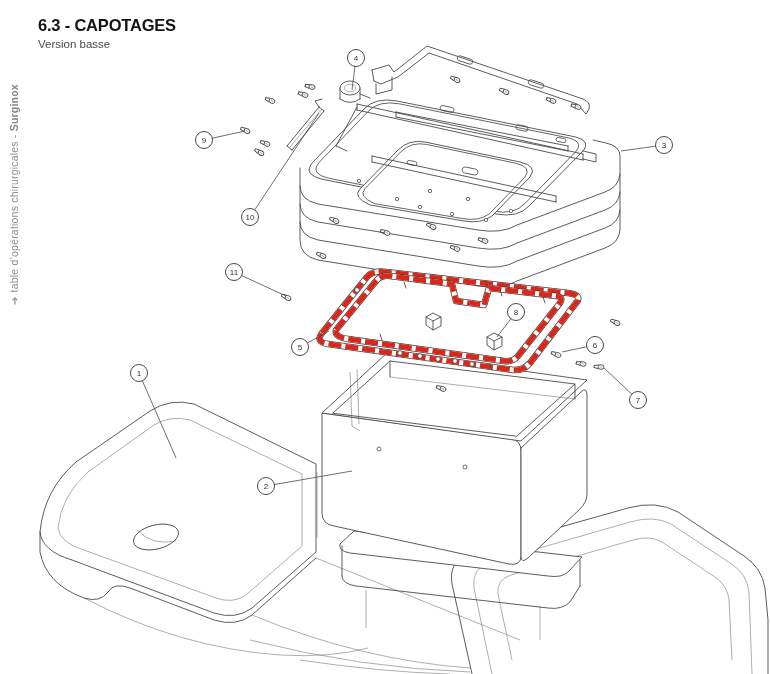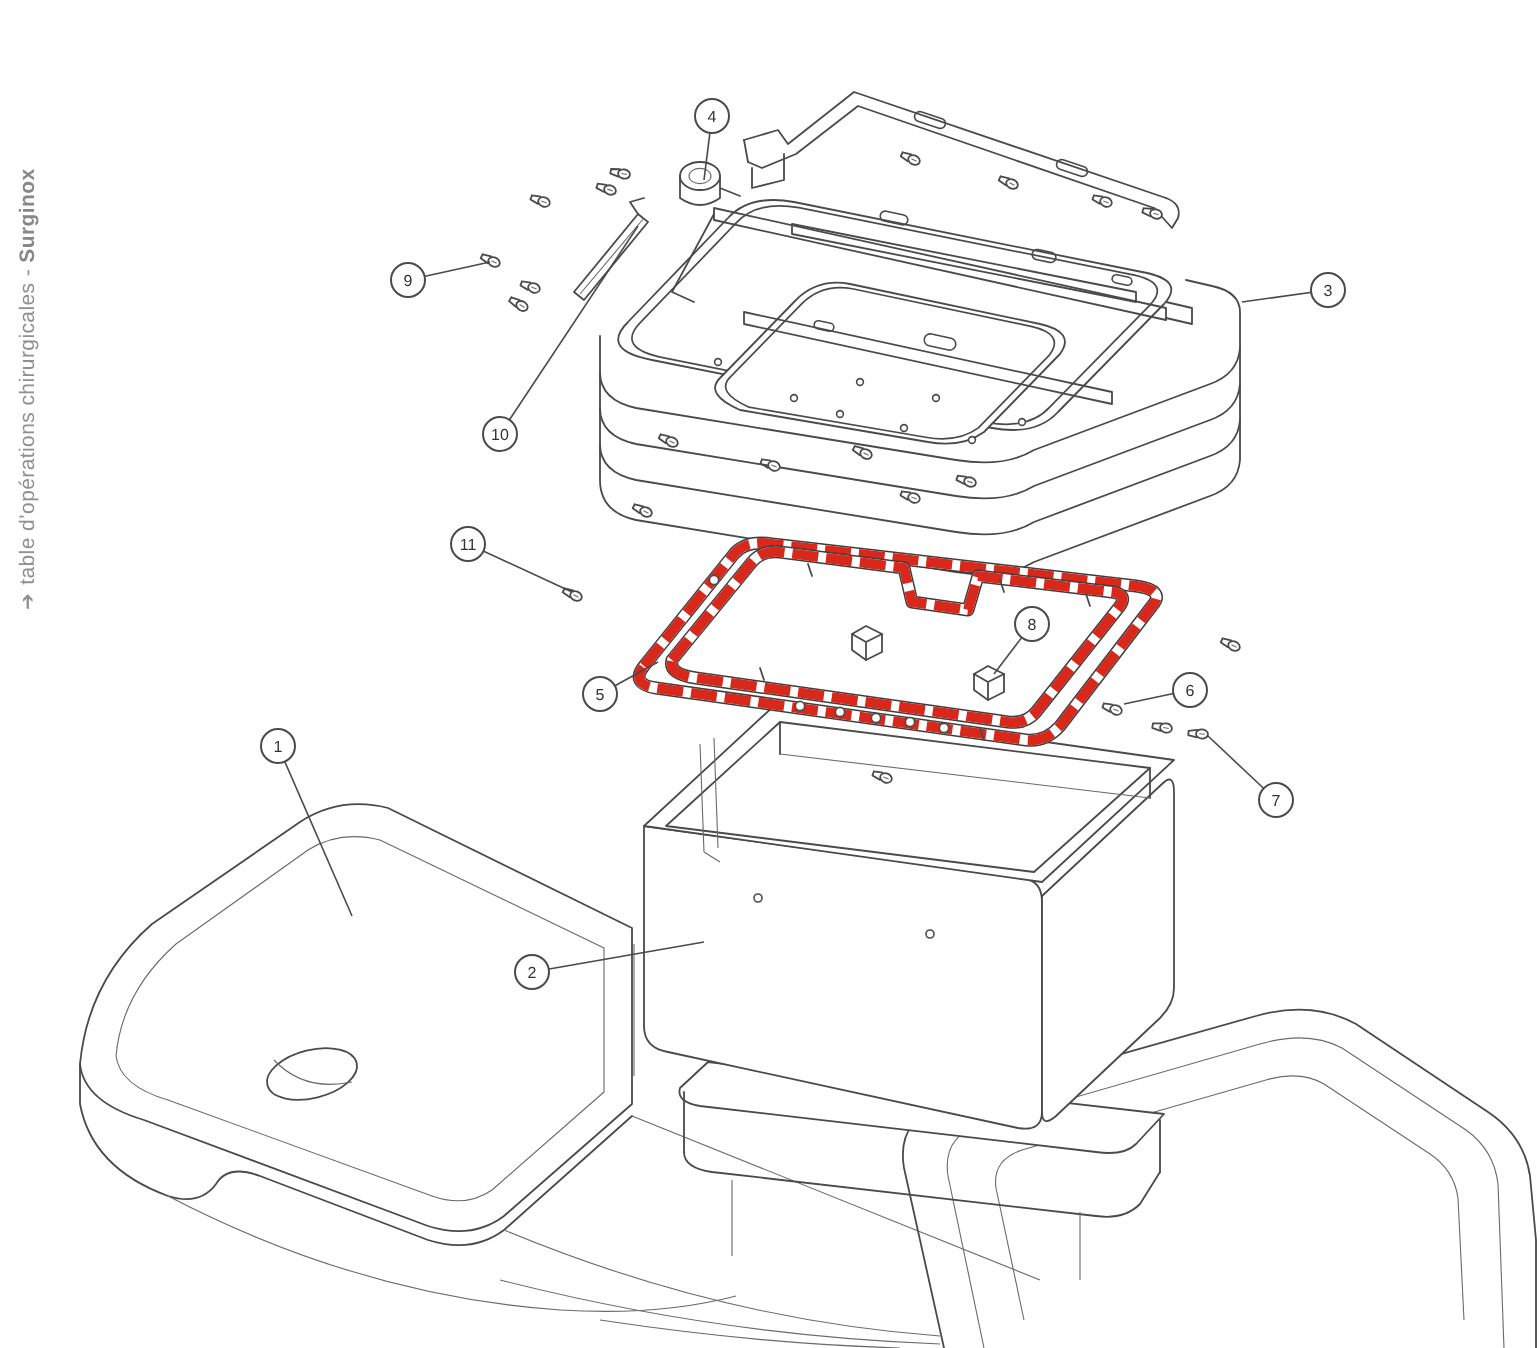--- a/index.html
+++ b/index.html
@@ -34,20 +34,24 @@
 </style>
 </head>
 <body>
 
 <div class="page">
 
   <div class="sidebar">
     <span class="arrow">➔</span><span>table d’opérations chirurgicales - </span><span class="brand">Surginox</span>
   </div>
 
+  <div class="header">
+    <h1>6.3 - CAPOTAGES</h1>
+    <div class="subtitle">Version basse</div>
+  </div>
 
   <svg width="770" height="674" viewBox="0 0 770 674">
     <defs>
       <g id="screw-shape">
         <path class="ln" d="M2.5,-1.9 L6.8,-1.1 M2.5,1.9 L6.8,1.1 M6.8,-1.1 L6.8,1.1"></path>
         <ellipse class="lnf" cx="0" cy="0" rx="3" ry="2.3"></ellipse>
         <line class="thin" x1="-1.4" y1="0" x2="1.4" y2="0"></line>
       </g>
     </defs>
 

